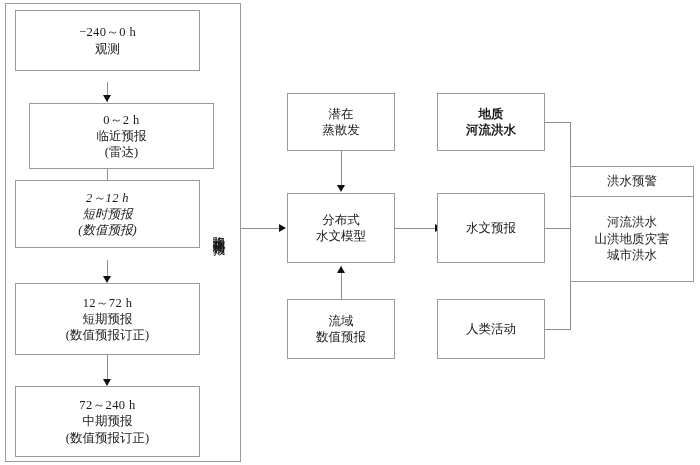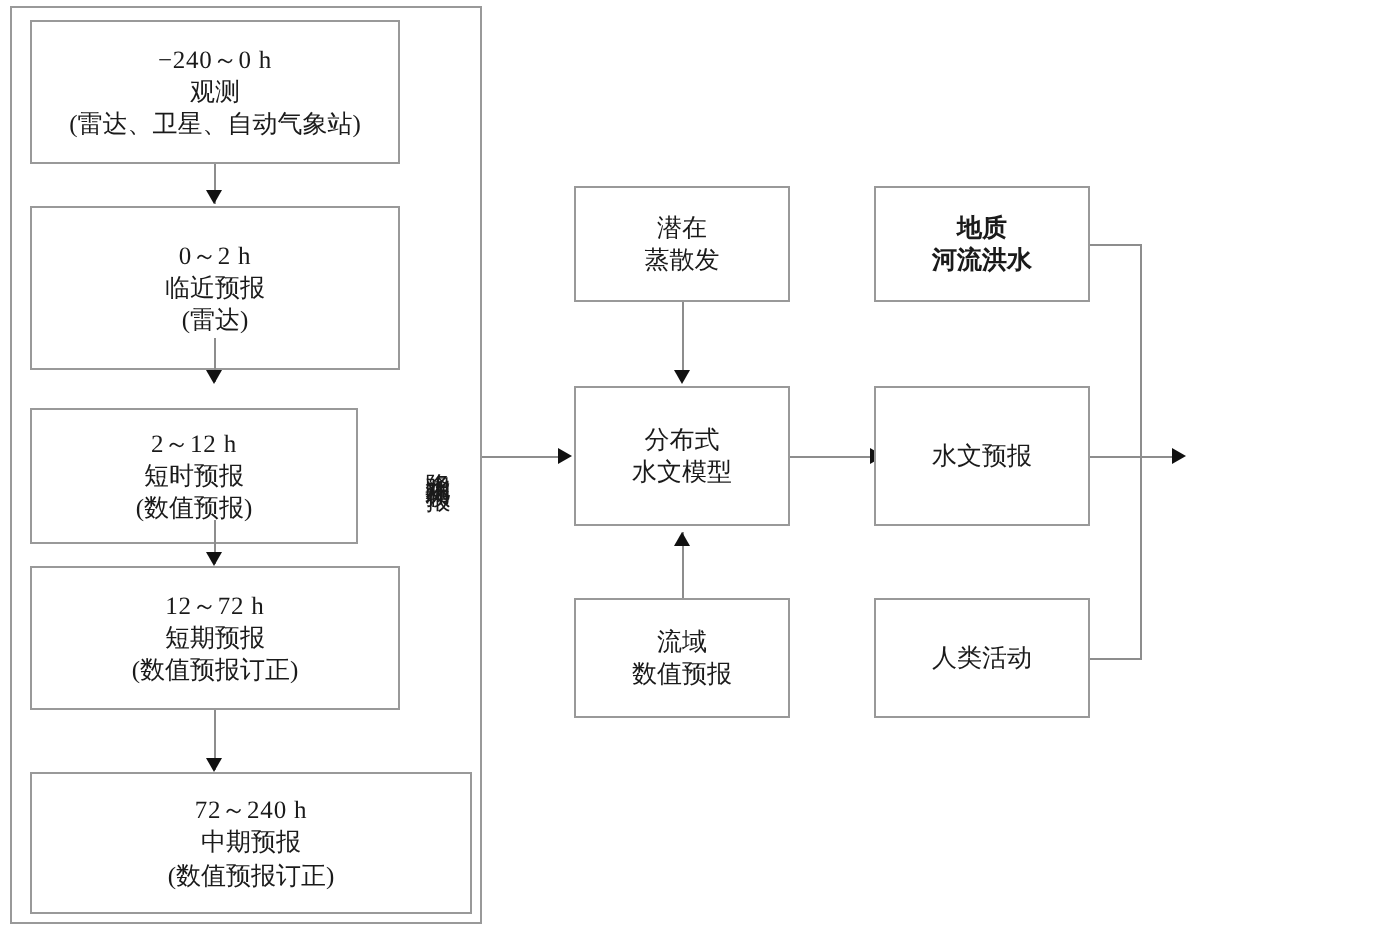--- a/index.html
+++ b/index.html
@@ -123,57 +123,56 @@
 </style>
 </head>
 <body>
 
 <div id="canvas">
 
   <div class="panel" style="left:5px; top:3px; width:236px; height:459px;"></div>
 
   <div class="vlabel" style="left:206px; top:160px; width:26px; height:140px;">降水观测和预报</div>
 
-  <div class="box" style="left:15px; top:10px; width:185px; height:72px;">
+  <div class="box" style="left:15px; top:10px; width:185px; height:61px;">
     <span class="ln ln-num">−240～0 h</span>
     <span class="ln">观测</span>
-    <span class="ln">(雷达、卫星、自动气象站)</span>
   </div>
 
   <div class="ln-v" style="left:107px; top:82px; height:20px;"></div>
   <div class="arrow down" style="left:103px; top:95px;"></div>
 
-  <div class="box" style="left:15px; top:103px; width:185px; height:82px;">
+  <div class="box" style="left:29px; top:103px; width:185px; height:66px;">
     <span class="ln ln-num">0～2 h</span>
     <span class="ln">临近预报</span>
     <span class="ln">(雷达)</span>
   </div>
 
   <div class="ln-v" style="left:107px; top:169px; height:22px;"></div>
   <div class="arrow down" style="left:103px; top:185px;"></div>
 
-  <div class="box" style="left:15px; top:204px; width:164px; height:68px;">
+  <div class="box" style="left:15px; top:180px; width:185px; height:68px;font-style:italic;">
     <span class="ln ln-num">2～12 h</span>
     <span class="ln">短时预报</span>
     <span class="ln">(数值预报)</span>
   </div>
 
   <div class="ln-v" style="left:107px; top:260px; height:22px;"></div>
   <div class="arrow down" style="left:103px; top:276px;"></div>
 
   <div class="box" style="left:15px; top:283px; width:185px; height:72px;">
     <span class="ln ln-num">12～72 h</span>
     <span class="ln">短期预报</span>
     <span class="ln">(数值预报订正)</span>
   </div>
 
   <div class="ln-v" style="left:107px; top:355px; height:30px;"></div>
   <div class="arrow down" style="left:103px; top:379px;"></div>
 
-  <div class="box" style="left:15px; top:386px; width:221px; height:71px;">
+  <div class="box" style="left:15px; top:386px; width:185px; height:71px;">
     <span class="ln ln-num">72～240 h</span>
     <span class="ln">中期预报</span>
     <span class="ln">(数值预报订正)</span>
   </div>
 
   <div class="ln-h" style="left:241px; top:228px; width:39px;"></div>
   <div class="arrow right" style="left:279px; top:224px;"></div>
 
   <div class="box" style="left:287px; top:93px; width:108px; height:58px;text-align:center;">
     <span class="ln">潜在</span>
@@ -214,14 +213,22 @@
 
   <div class="ln-h" style="left:545px; top:122px; width:26px;"></div>
   <div class="ln-h" style="left:545px; top:329px; width:26px;"></div>
   <div class="ln-h" style="left:545px; top:228px; width:26px;"></div>
 
   <div class="ln-v" style="left:570px; top:122px; height:208px;"></div>
 
   <div class="ln-h" style="left:570px; top:228px; width:18px;"></div>
   <div class="arrow right" style="left:586px; top:224px;"></div>
 
+  <div class="warnbox" style="left:570px; top:166px; width:124px; height:116px;">
+    <div class="warn-head">洪水预警</div>
+    <div class="warn-body">
+      <span class="ln">河流洪水</span>
+      <span class="ln">山洪地质灾害</span>
+      <span class="ln">城市洪水</span>
+    </div>
+  </div>
 
 </div>
 
 </body></html>

